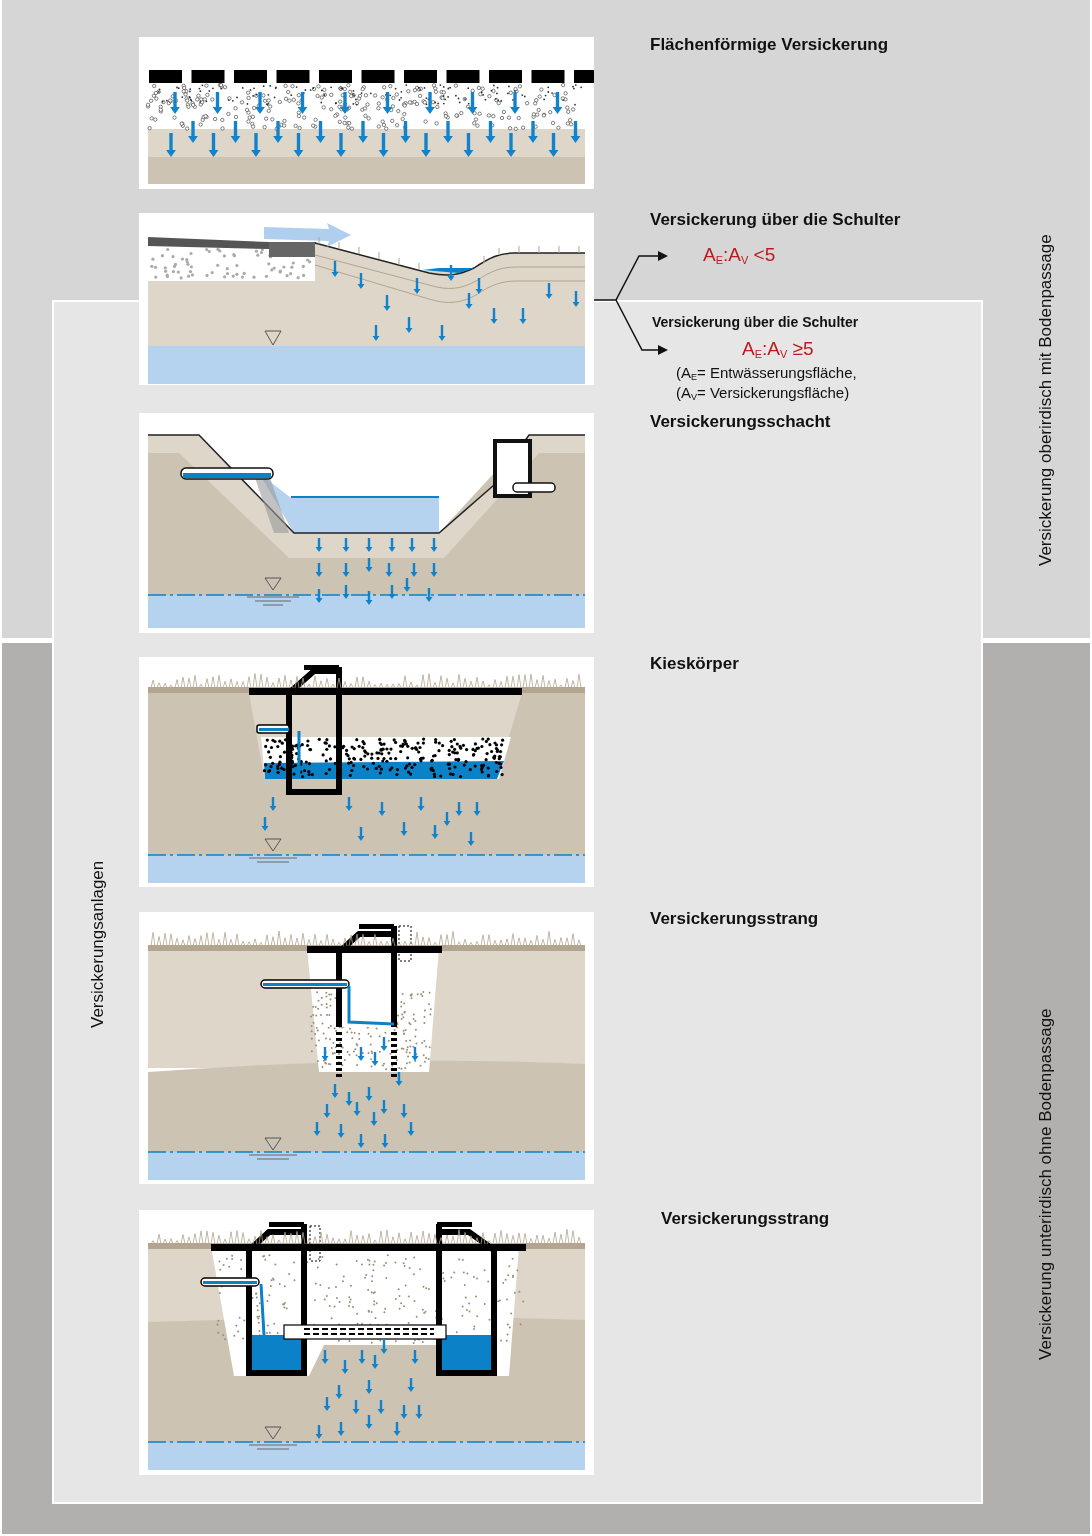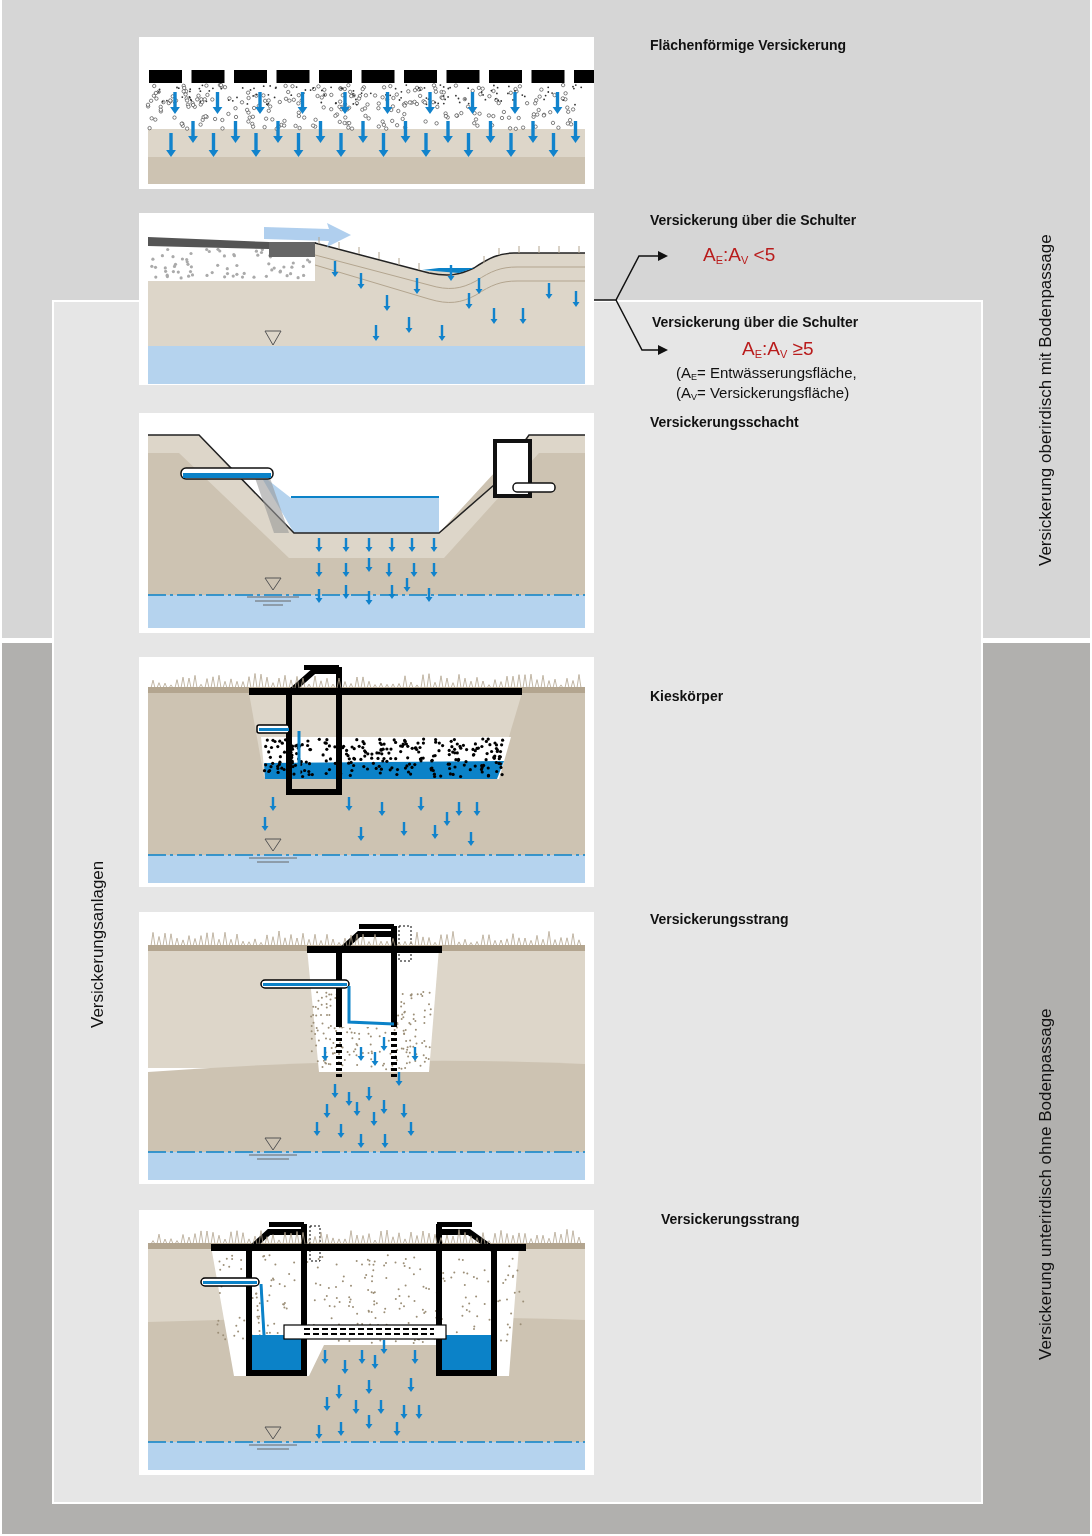--- a/index.html
+++ b/index.html
@@ -2,21 +2,21 @@
 <html><head>
 <meta charset="utf-8">
 <style>
   html,body{margin:0;padding:0;}
   body{width:1092px;height:1536px;position:relative;background:#ffffff;font-family:"Liberation Sans","DejaVu Sans",sans-serif;color:#111;overflow:hidden;}
   .bg-top{position:absolute;left:2px;top:0;width:1088px;height:638px;background:#d6d6d6;}
   .bg-bottom{position:absolute;left:2px;top:643px;width:1088px;height:891px;background:#b1b0ae;}
   .inner{position:absolute;left:52px;top:300px;width:931px;height:1204px;background:#e6e6e6;border:2px solid #ffffff;box-sizing:border-box;}
   .panel{position:absolute;left:139px;width:455px;background:#ffffff;}
   .panel svg{position:absolute;left:0;top:0;width:100%;height:100%;display:block;}
-  .title{position:absolute;left:650px;font-weight:bold;font-size:14px;line-height:26px;color:#111;}
+  .title{position:absolute;left:650px;font-weight:bold;font-size:17px;line-height:26px;color:#111;}
   .sub-title{position:absolute;left:652px;font-weight:bold;font-size:14px;color:#111;}
   .ratio{position:absolute;left:703px;font-size:19px;color:#b91c1c;}
   .ratio sub{font-size:11px;vertical-align:-3px;}
   .legend-line{position:absolute;left:676px;font-size:15px;color:#111;line-height:20px;}
   .legend-line sub{font-size:9px;vertical-align:-2px;}
   .vlabel{position:absolute;transform-origin:left top;transform:rotate(-90deg);white-space:nowrap;font-size:17px;color:#111;}
   .branch{position:absolute;left:594px;top:240px;width:90px;height:120px;}
 </style>
 </head>
 <body>
@@ -931,21 +931,21 @@
       </g>
     <line x1="9" y1="198" x2="446" y2="198" stroke="#0b82c8" stroke-width="1.5" stroke-dasharray="18 4 3 4"></line>
     <path d="M126,182 L142,182 L134,194 Z" fill="none" stroke="#555" stroke-width="1"></path>
     <line x1="110" y1="201" x2="158" y2="201" stroke="#666"></line>
     <line x1="118" y1="205" x2="150" y2="205" stroke="#666"></line>
   <g>
         <path d="M12,31 L14,23.2 L16,31 M18,31 L20,25.7 L22,31 M24,31 L26,26.2 L28,31 M30,31 L32,27.9 L34,31 M36,31 L38,22.7 L40,31 M42,31 L44,20.2 L46,31 M48,31 L50,21.1 L52,31 M54,31 L56,18.4 L58,31 M60,31 L62,27.3 L64,31 M66,31 L68,21.6 L70,31 M72,31 L74,19.8 L76,31 M78,31 L80,18.3 L82,31 M84,31 L86,24.4 L88,31 M90,31 L92,21.9 L94,31 M96,31 L98,24.4 L100,31 M102,31 L104,24.6 L106,31 M108,31 L110,19.7 L112,31 M114,31 L116,16.5 L118,31 M120,31 L122,17.2 L124,31 M126,31 L128,20.2 L130,31 M132,31 L134,25.7 L136,31 M138,31 L140,21.1 L142,31 M144,31 L146,18.3 L148,31 M150,31 L152,22.9 L154,31 M156,31 L158,19.4 L160,31 M162,31 L164,21.2 L166,31 M168,31 L170,27.1 L172,31 M174,31 L176,19.1 L178,31 M180,31 L182,23.8 L184,31 M186,31 L188,21.3 L190,31 M192,31 L194,27.1 L196,31 M198,31 L200,21.0 L202,31 M204,31 L206,24.6 L208,31 M210,31 L212,26.5 L214,31 M216,31 L218,20.0 L220,31 M222,31 L224,19.9 L226,31 M228,31 L230,24.3 L232,31 M234,31 L236,27.6 L238,31 M240,31 L242,26.2 L244,31 M246,31 L248,27.4 L250,31 M252,31 L254,26.9 L256,31 M258,31 L260,26.5 L262,31 M264,31 L266,18.8 L268,31 M270,31 L272,25.0 L274,31 M276,31 L278,27.9 L280,31 M282,31 L284,17.7 L286,31 M288,31 L290,16.7 L292,31 M294,31 L296,25.3 L298,31 M300,31 L302,18.8 L304,31 M306,31 L308,21.1 L310,31 M312,31 L314,25.7 L316,31 M318,31 L320,17.4 L322,31 M324,31 L326,21.2 L328,31 M330,31 L332,24.2 L334,31 M336,31 L338,20.3 L340,31 M342,31 L344,24.0 L346,31 M348,31 L350,27.7 L352,31 M354,31 L356,22.6 L358,31 M360,31 L362,24.6 L364,31 M366,31 L368,19.2 L370,31 M372,31 L374,19.2 L376,31 M378,31 L380,17.7 L382,31 M384,31 L386,17.7 L388,31 M390,31 L392,17.2 L394,31 M396,31 L398,22.6 L400,31 M402,31 L404,18.3 L406,31 M408,31 L410,23.6 L412,31 M414,31 L416,22.2 L418,31 M420,31 L422,27.9 L424,31 M426,31 L428,21.3 L430,31 M432,31 L434,23.5 L436,31 M438,31 L440,17.5 L442,31 " fill="none" stroke="#b3a58f" stroke-width="0.8"></path>
       </g>
     </svg>
 </div>
-<div class="title" style="top:651px;margin-top:32px;">Kieskörper</div>
+<div class="title" style="top:651px;">Kieskörper</div>
 
 <div class="panel" style="top:912px;height:272px;">
   <svg viewBox="0 0 455 272">
     <rect x="9" y="36" width="437" height="120" fill="#ddd6c9"></rect>
     <path d="M9,160 C150,150 300,145 446,152 L446,240 L9,240 Z" fill="#cdc3b2"></path>
     <rect x="9" y="240" width="437" height="28" fill="#b5d3ee"></rect>
     <rect x="9" y="33" width="437" height="6" fill="#b3a58f"></rect>
     <path d="M168,36 L300,36 L290,160 L180,160 Z" fill="#ffffff"></path>
     <g id="p5-gravel">
         <circle cx="264.4" cy="136.8" r="1" fill="#9c8f78" stroke="none" stroke-width="0.6"></circle>

